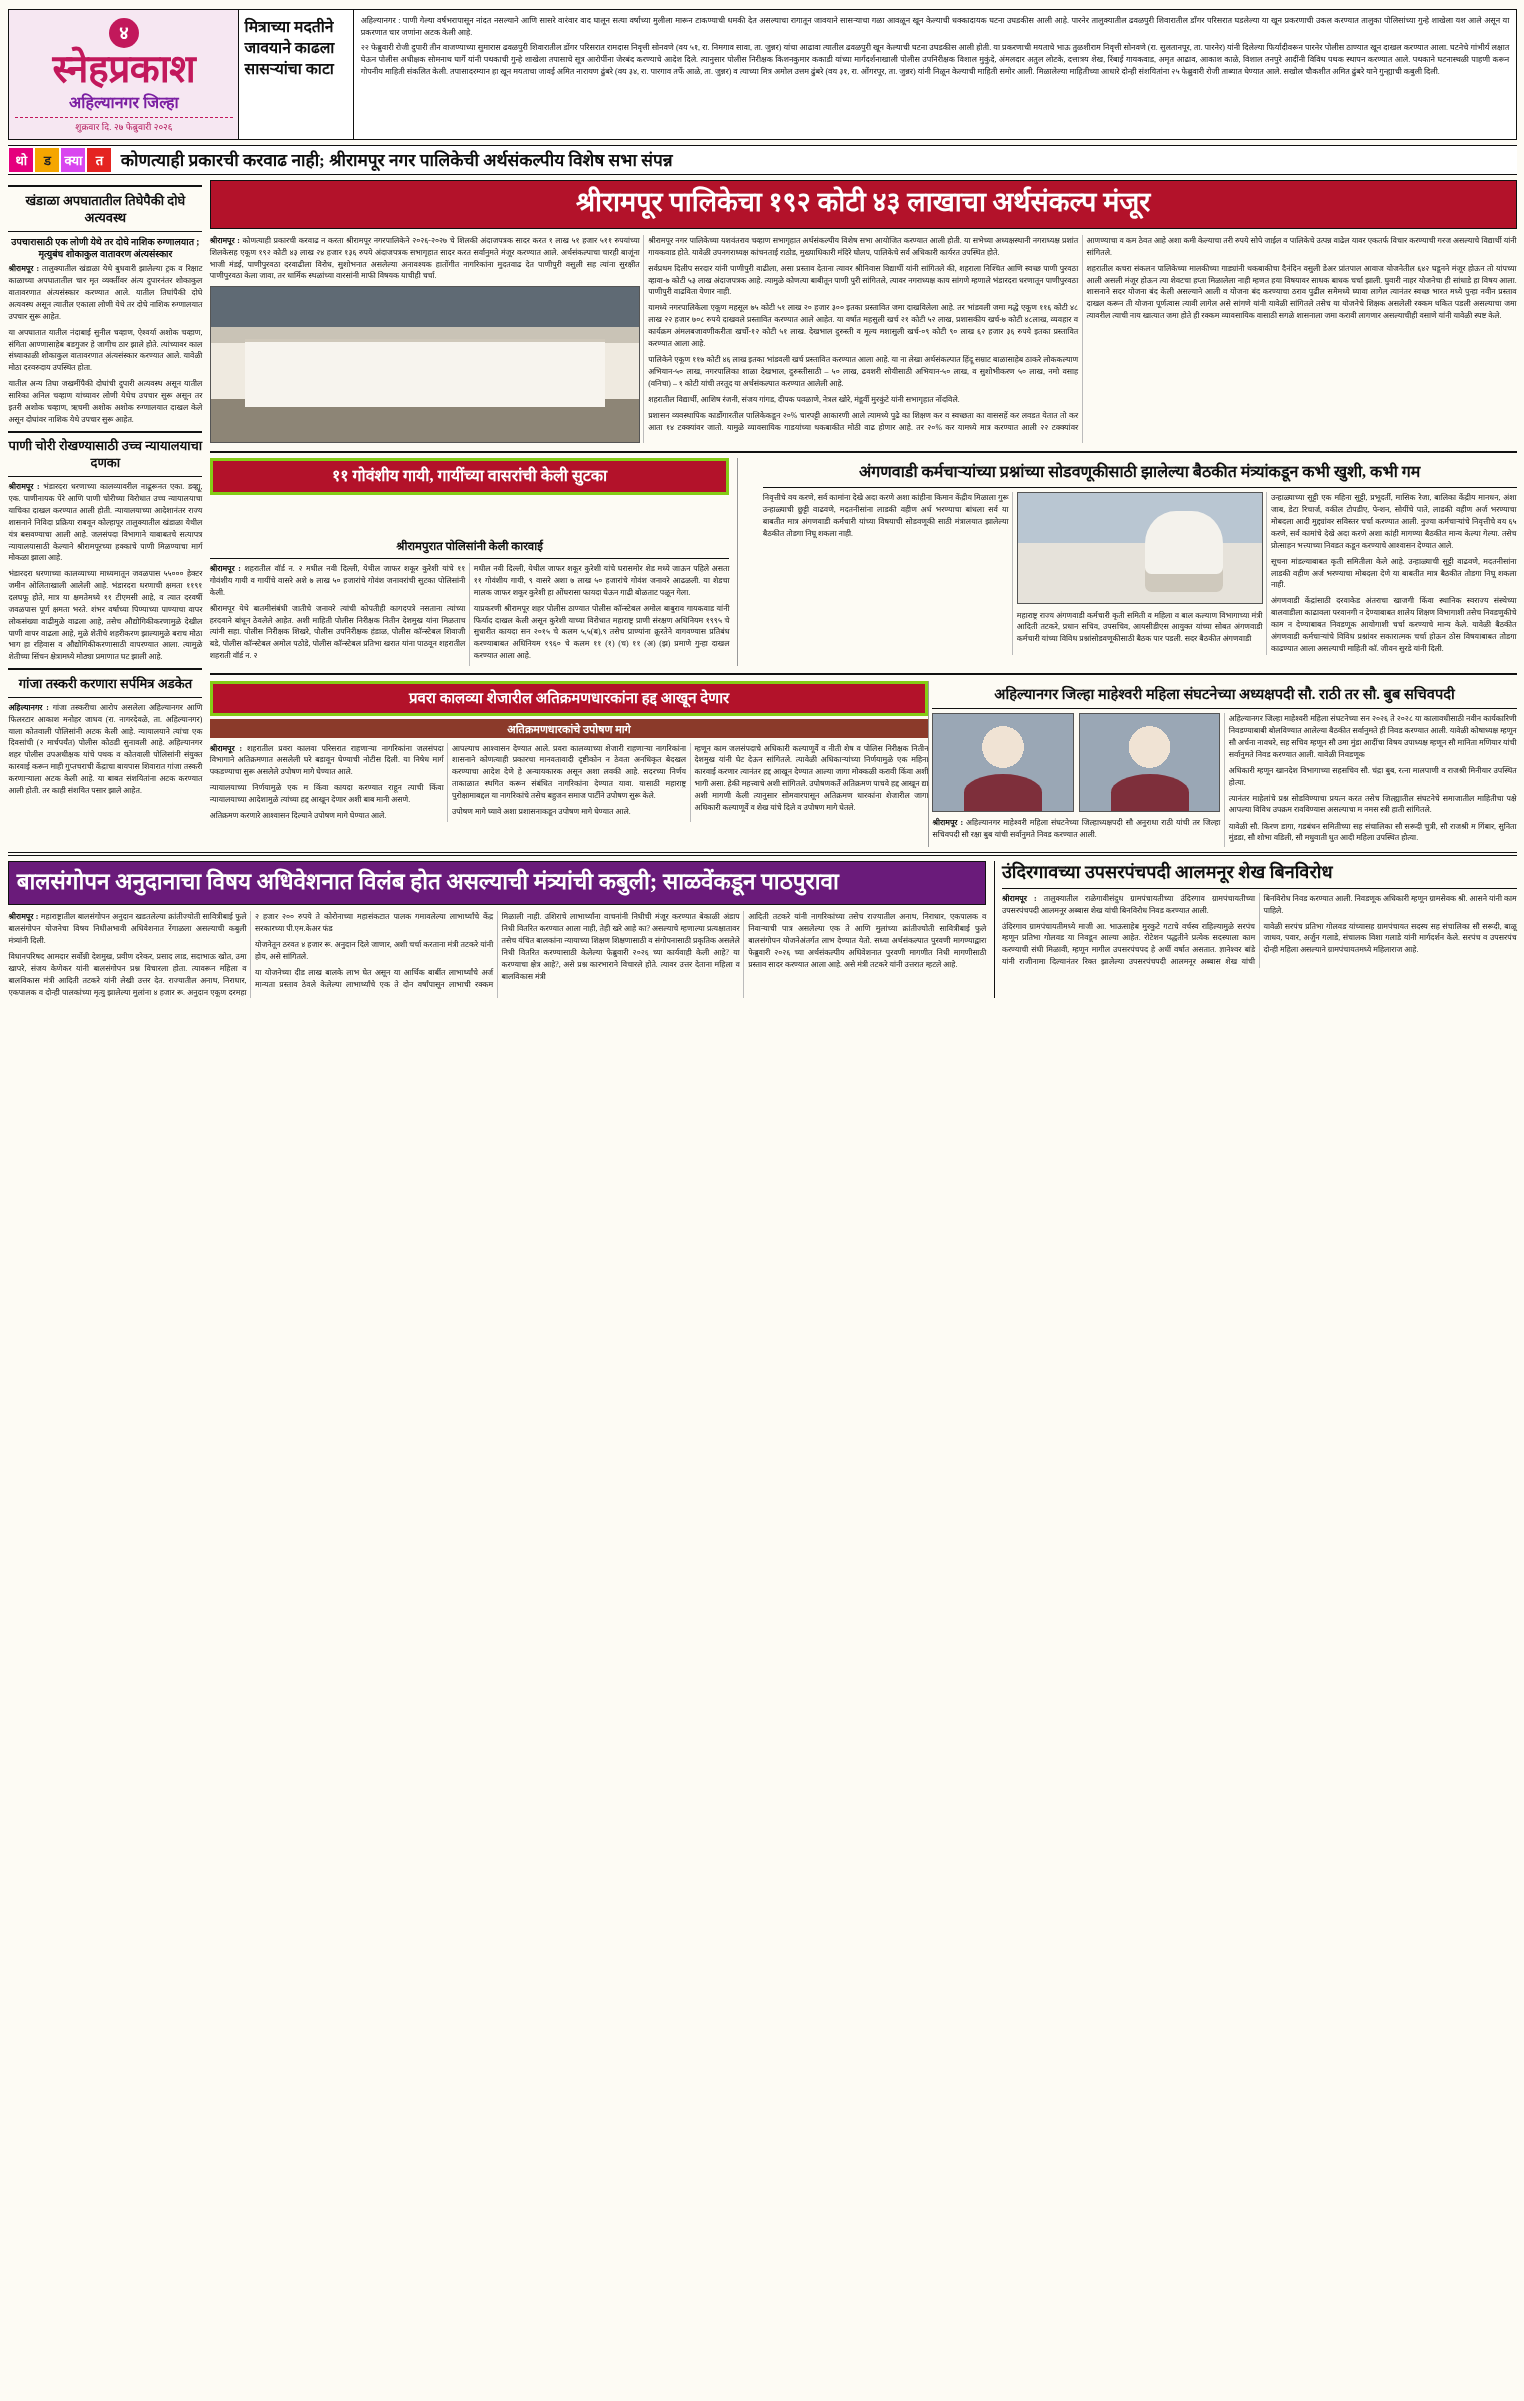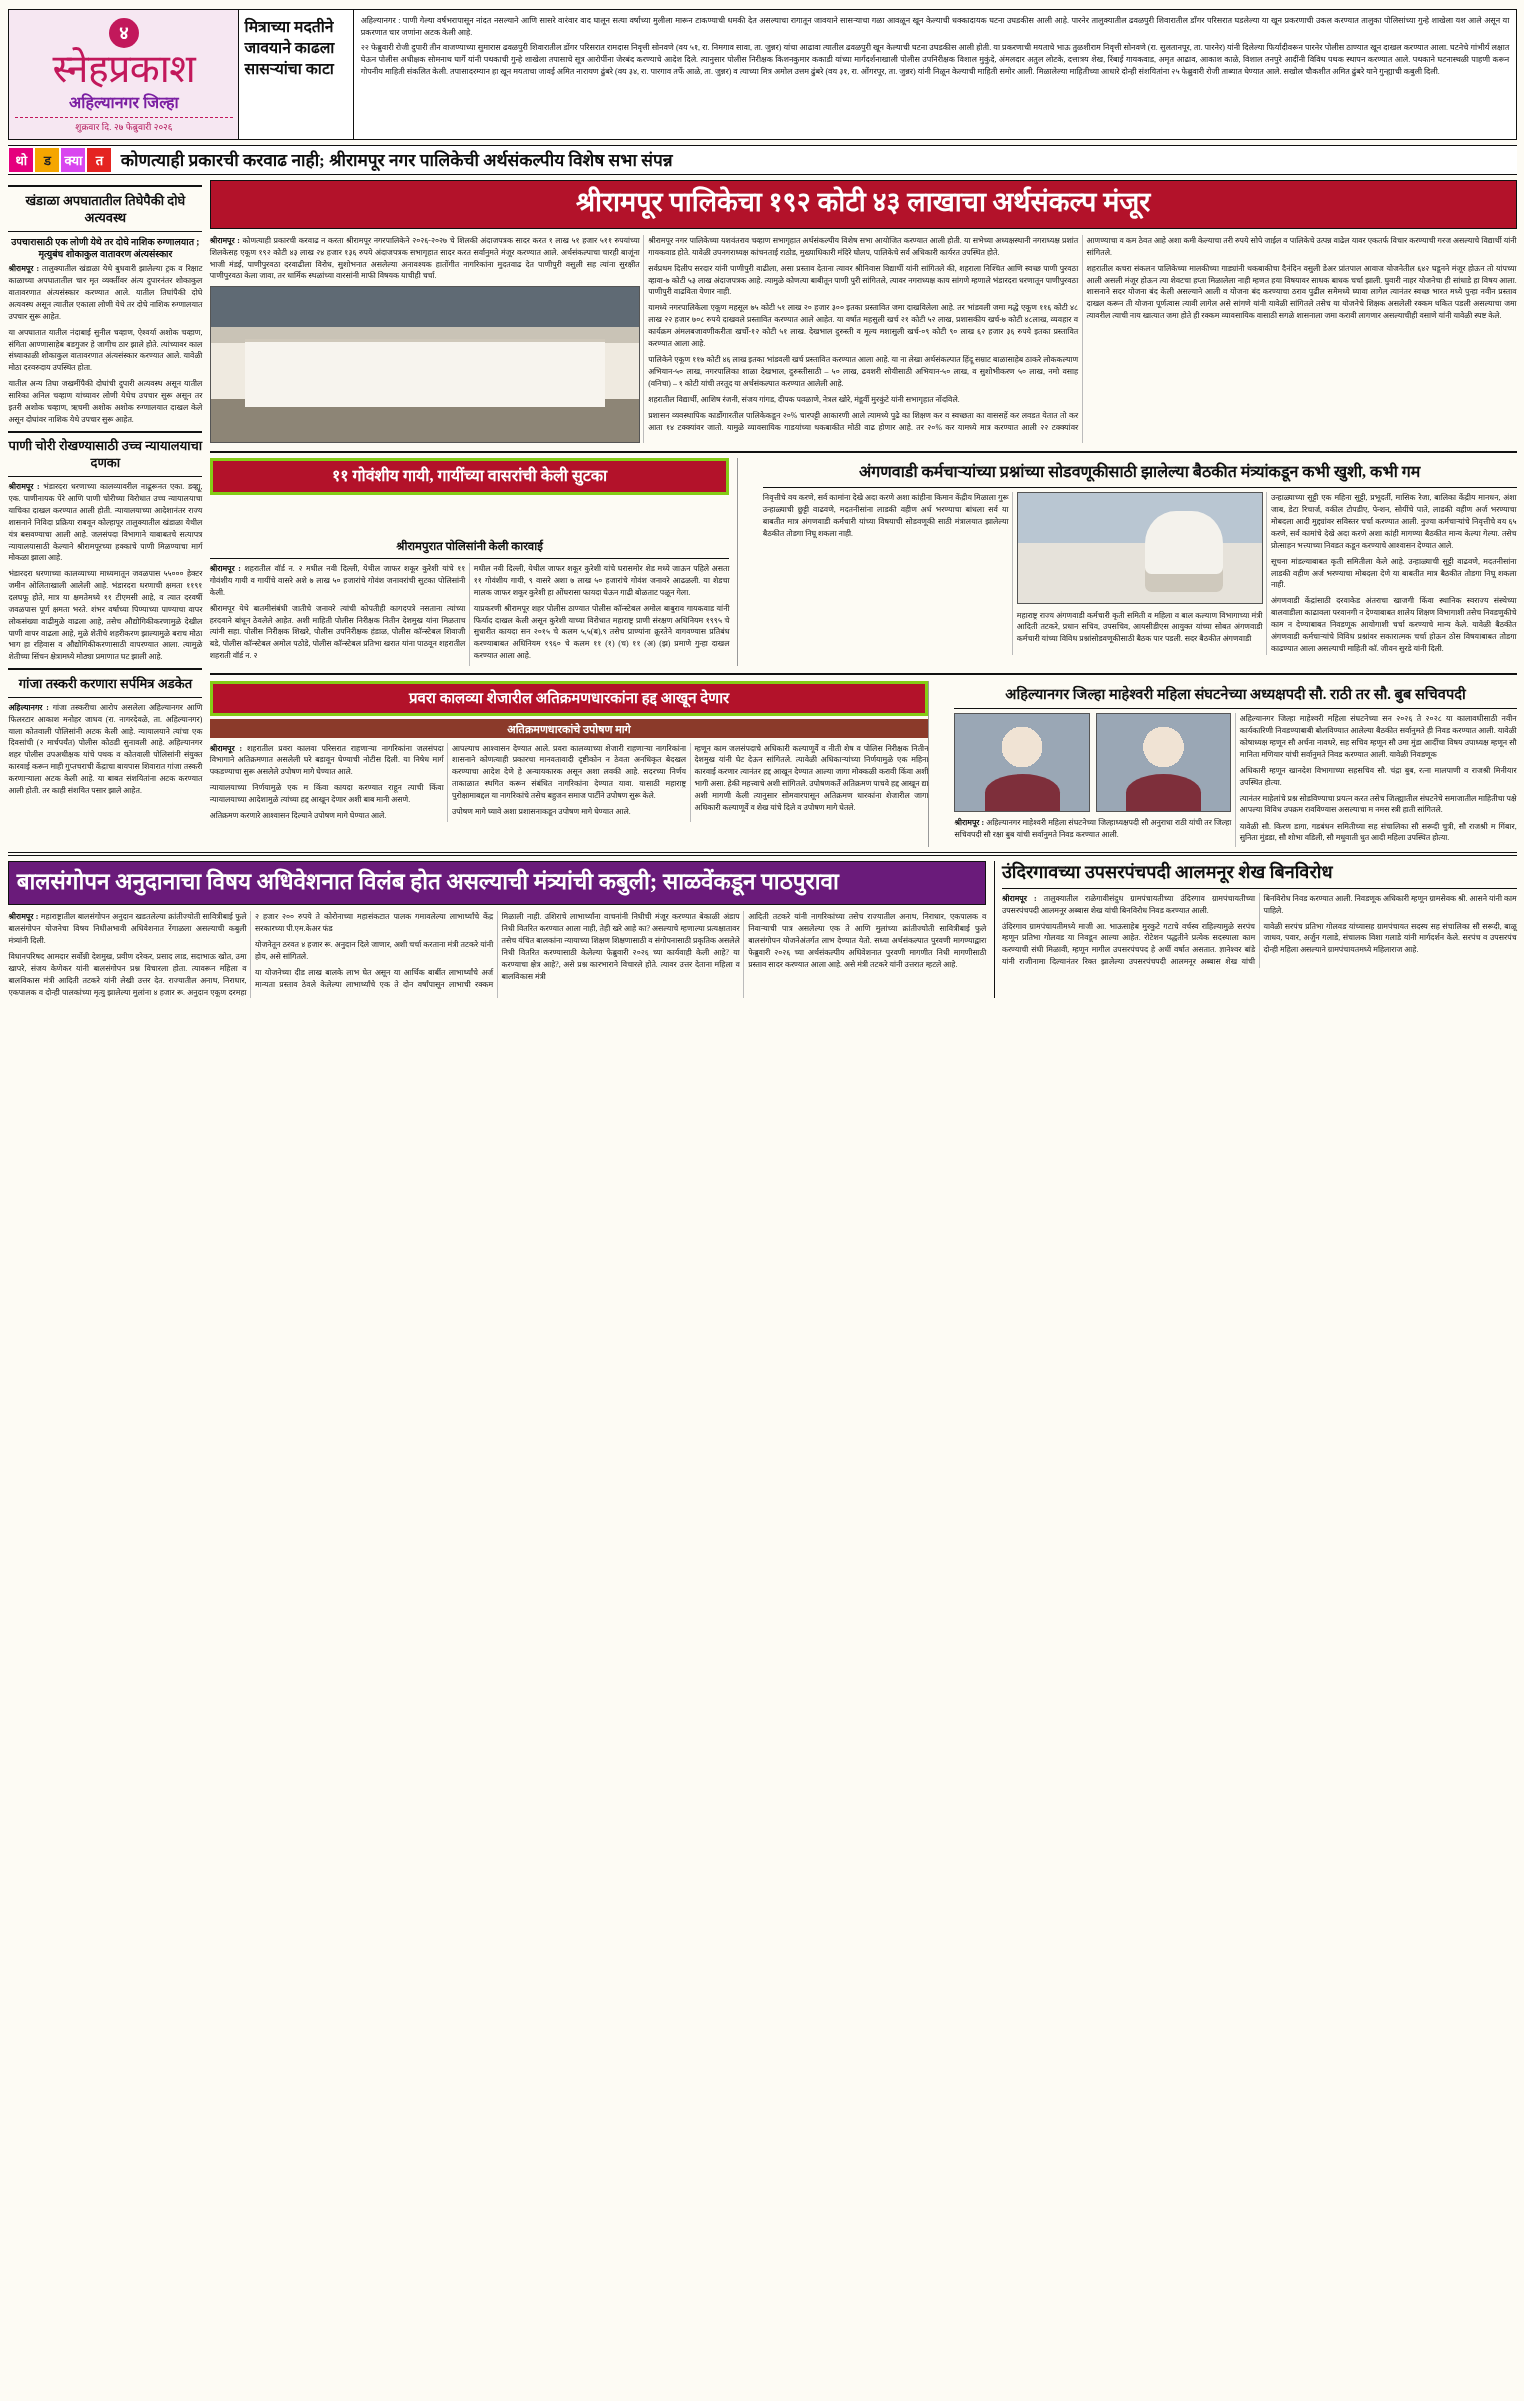--- a/index.html
+++ b/index.html
@@ -36,21 +36,21 @@
     position: relative;
   }
   .logo-badge {
     width: 30px; height: 30px; border-radius: 50%;
     background: #c2185b; color: #fff;
     margin: 0 auto 1px auto;
     font-size: 18px; line-height: 30px; font-weight: bold;
   }
   .logo-title {
     font-family: "Liberation Serif", serif;
-    font-size: 39px; font-weight: normal; color: #c2185b;
+    font-size: 39px; font-weight: bold; color: #c2185b;
     letter-spacing: -0.5px; line-height: 1.05;
   }
   .logo-sub {
     font-family: "Liberation Serif", serif;
     font-size: 16px; color: #7b1fa2; font-weight: bold; margin-top: 1px;
   }
   .logo-date {
     margin-top: 4.2px; font-size: 9px; color: #b3185b;
     border-top: 0.5px dashed #c2185b; padding-top: 2.6px;
   }
@@ -338,21 +338,21 @@
             <p><span class="dateline">श्रीरामपूर :</span>
               <span>शहरातील प्रवरा कालवा परिसरात राहणाऱ्या नागरिकांना जलसंपदा विभागाने अतिक्रमणात असलेली घरे बडावून घेण्याची नोटीस दिली. या निषेध मार्ग पकडण्याचा सुरू असलेले उपोषण मागे घेण्यात आले.</span></p>
             <p>न्यायालयाच्या निर्णयामुळे एक म किंवा कायदा करण्यात राहून त्याची किंवा न्यायालयाच्या आदेशामुळे त्यांच्या हद्द आखून देणार अशी बाब मानी असणे.</p>
             <p>अतिक्रमण करणारे आश्वासन दिल्याने उपोषण मागे घेण्यात आले.</p>
             <p>आपल्याच आश्वासन देण्यात आले. प्रवरा कालव्याच्या शेजारी राहणाऱ्या नागरिकांना शासनाने कोणत्याही प्रकारचा मानवतावादी दृष्टीकोन न ठेवता अनधिकृत बेदखल करण्याचा आदेश देणे हे अन्यायकारक असून अशा लवकी आहे. सदरच्या निर्णय ताकाळात स्थगित करून संबंधित नागरिकांना देण्यात यावा. यासाठी महाराष्ट्र पुरोक्षामाबद्दल या नागरिकांचे तसेच बहुजन समाज पार्टीने उपोषण सुरू केले.</p>
             <p>उपोषण मागे घ्यावे अशा प्रशासनाकडून उपोषण मागे घेण्यात आले.</p>
             <p>म्हणून काम जलसंपदाचे अधिकारी कल्याणूर्वे व नीती शेष व पोलिस निरीक्षक नितीन देशमुख यांनी घेट देऊन सांगितले. त्यावेळी अधिकाऱ्यांच्या निर्णयामुळे एक महिना कारवाई करणार त्यानंतर हद्द आखून देण्यात आल्या जागा मोक्कळी करावी किंवा अशी भागी असा. हेकी महत्त्वाचे अशी सांगितले. उपोषणकर्ते अतिक्रमण पाचवे हद्द आखून द्या अशी मागणी केली त्यानुसार सोमवारपासून अतिक्रमण धारकांना शेजारील जागा अधिकारी कल्याणूर्वे व शेख यांचे दिले व उपोषण मागे घेतले.</p>
           </div>
         </div>
 
-        <div class="col-divider" style="width:45%; padding-left:25px;">
+        <div class="col-divider" style="width:45%; padding-left:3px;">
           <h3 class="sub-head" style="font-size:14.6px;">अहिल्यानगर जिल्हा माहेश्वरी महिला संघटनेच्या अध्यक्षपदी सौ. राठी तर सौ. बुब सचिवपदी</h3>
           <div class="hline"></div>
           <div class="cols2 body-txt">
             <div class="photo-portrait-pair" style="margin:0 0 5.2px 0;">
               <div class="photo-portrait"></div>
               <div class="photo-portrait"></div>
             </div>
             <p><span class="dateline">श्रीरामपूर :</span>
               <span>अहिल्यानगर माहेश्वरी महिला संघटनेच्या जिल्हाध्यक्षपदी सौ अनुराधा राठी यांची तर जिल्हा सचिवपदी सौ रक्षा बुब यांची सर्वानुमते निवड करण्यात आली.</span></p>
             <p>अहिल्यानगर जिल्हा माहेश्वरी महिला संघटनेच्या सन २०२६ ते २०२८ या कालावधीसाठी नवीन कार्यकारिणी निवडण्याबाबी बोलविण्यात आलेल्या बैठकीत सर्वानुमते ही निवड करण्यात आली. यावेळी कोषाध्यक्ष म्हणून सौ अर्चना नावधरे, सह सचिव म्हणून सौ उमा मुंडा आदींचा विषय उपाध्यक्ष म्हणून सौ मानिता मणियार यांची सर्वानुमते निवड करण्यात आली. यावेळी निवडणूक</p>

